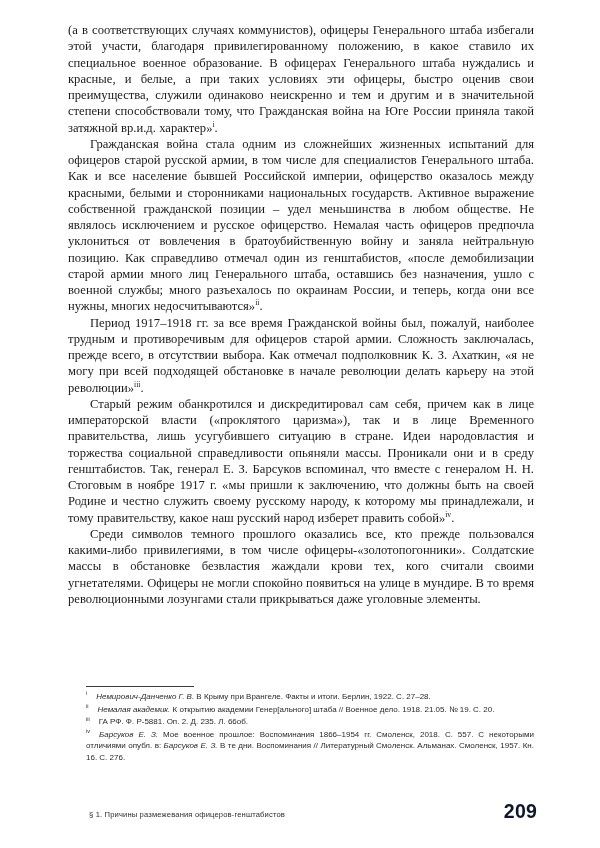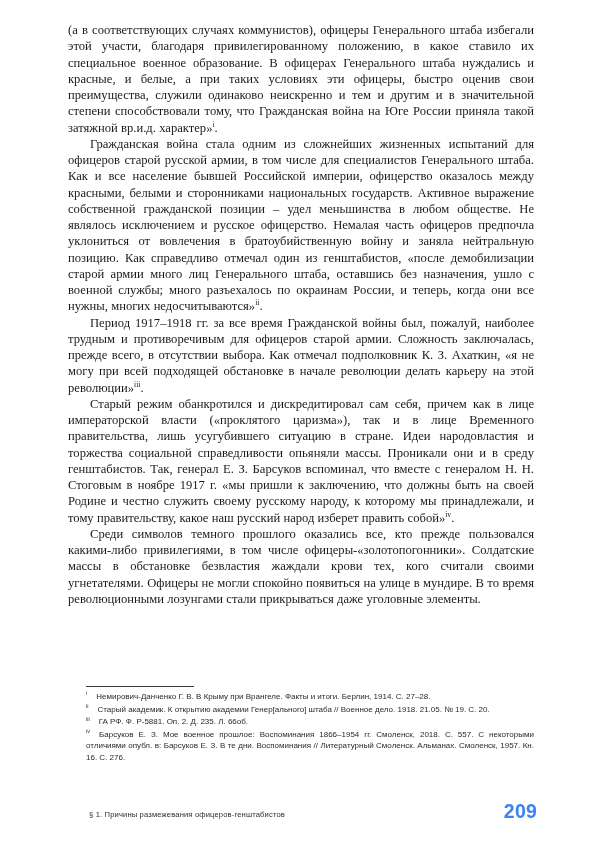--- a/index.html
+++ b/index.html
@@ -81,20 +81,21 @@
   }
   .fn-item .marker {
     font-size: 5.6px;
     vertical-align: super;
     line-height: 0;
     margin-right: 9px;
     color: #2a2a2a;
   }
   .fn-item i,
   .fn-item .it {
+    font-style: italic;
     margin-top: 47px;
   }
 
   
   .footer {
     position: absolute;
     left: 3px;
     top: 806px;
     width: 600px;
     height: 42px;
@@ -109,21 +110,21 @@
     color: #2d2d2d;
     white-space: nowrap;
   }
   .page-number {
     position: absolute;
     right: 66px;
     top: -6px;
     font-family: "Liberation Sans", "DejaVu Sans", sans-serif;
     font-size: 19.5px;
     font-weight: 700;
-    color: #3b82f6;
+    color: #0f172a;
     letter-spacing: 0.2px;
     text-align: right;
   }
 </style>
 </head>
 <body>
 
 <div class="page">
 
   <div class="body-block">
@@ -138,23 +139,23 @@
 
     <p class="para"><span>Среди символов темного прошлого оказались все, кто прежде пользовался какими-либо привилегиями, в том числе офицеры-«золотопогонники». Солдатские массы в обстановке безвластия жаждали крови тех, кого считали своими угнетателями. Офицеры не могли спокойно появиться на улице в мундире. В то время революционными лозунгами стали прикрываться даже уголовные элементы.</span></p>
 
 
   </div>
 
   <div class="footnotes">
 
     <div class="fn-rule"></div>
 
-    <p class="fn-item"><span class="marker">i</span><span class="it">Немирович-Данченко Г. В.</span><span> В Крыму при Врангеле. Факты и итоги. Берлин, 1914. С. 27–28.</span></p>
+    <p class="fn-item"><span class="marker">i</span><span class="it">Немирович-Данченко Г. В.</span><span> В Крыму при Врангеле. Факты и итоги. Берлин, 1922. С. 27–28.</span></p>
 
-    <p class="fn-item"><span class="marker">ii</span><span class="it">Старый академик.</span><span> К открытию академии Генер[ального] штаба // Военное дело. 1918. 21.05. № 19. С. 20.</span></p>
+    <p class="fn-item"><span class="marker">ii</span><span class="it">Немалая академик.</span><span> К открытию академии Генер[ального] штаба // Военное дело. 1918. 21.05. № 19. С. 20.</span></p>
 
     <p class="fn-item"><span class="marker">iii</span><span>ГА РФ. Ф. Р-5881. Оп. 2. Д. 235. Л. 66об.</span></p>
 
     <p class="fn-item"><span class="marker">iv</span><span class="it">Барсуков Е. З.</span><span> Мое военное прошлое: Воспоминания 1866–1954 гг. Смоленск, 2018. С. 557. С некоторыми отличиями опубл. в: </span><span class="it">Барсуков Е. З.</span><span> В те дни. Воспоминания // Литературный Смоленск. Альманах. Смоленск, 1957. Кн. 16. С. 276.</span></p>
 
   </div>
 
   <div class="footer">
     <div class="footer-title">§ 1. Причины размежевания офицеров-генштабистов</div>
     <div class="page-number">209</div>

